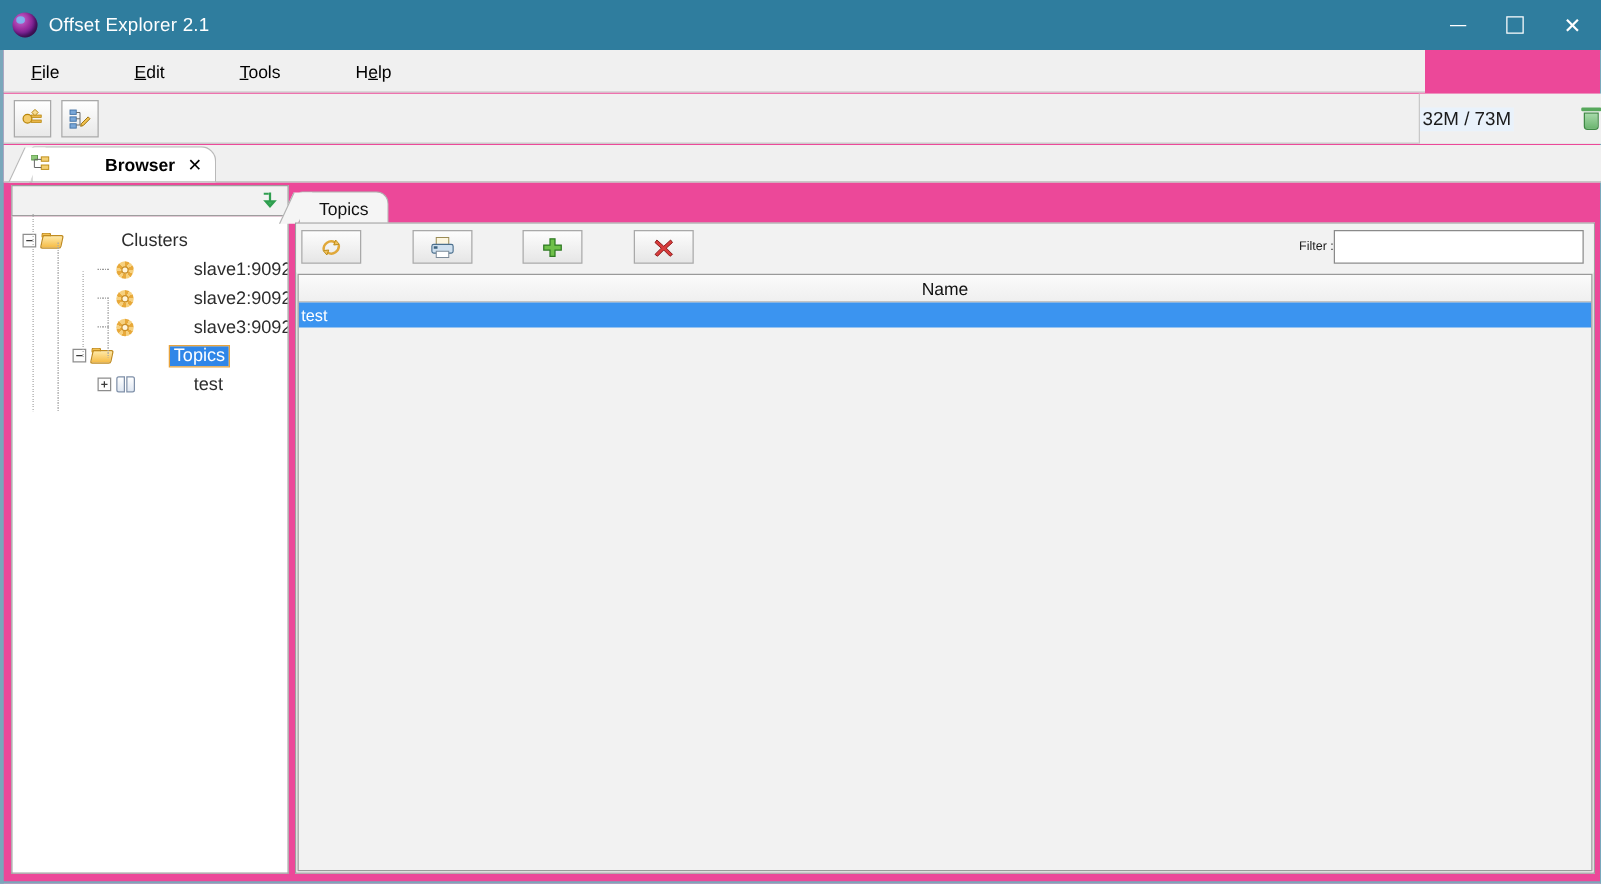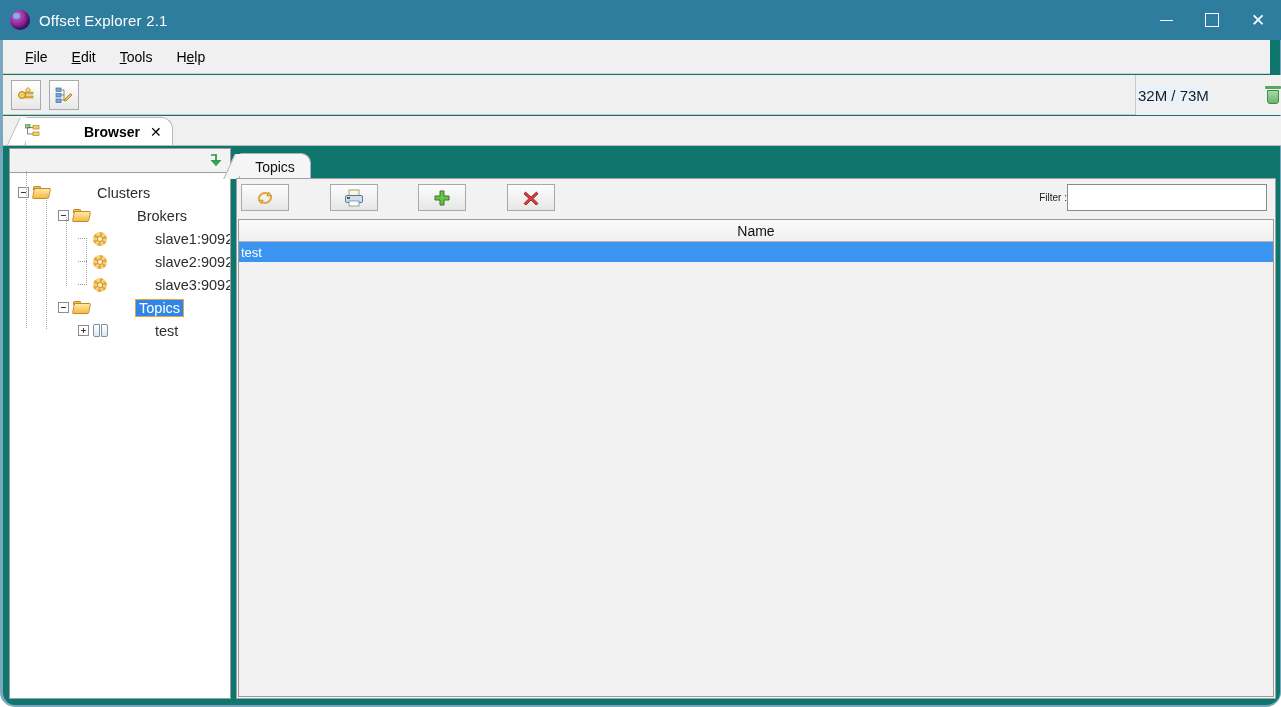--- a/index.html
+++ b/index.html
@@ -5,26 +5,25 @@
   html, body {
     margin: 0; padding: 0;
     width: 1281px; height: 707px;
     overflow: hidden;
     font-family: "Liberation Sans", sans-serif;
     background: #ffffff;
   }
   .app {
     position: relative;
     width: 1281px; height: 707px;
-    background: #0f766e;
+    background: #ec4899;
     box-sizing: border-box;
     border-left: 3px solid #7aa7bb;
     border-right: 1px solid #7aa7bb;
     border-bottom: 2px solid #7aa7bb;
-    border-radius: 15px;
   }
 
   
   .titlebar {
     position: absolute; left: -3px; top: 0;
     width: 1281px; height: 40px;
     background: #2f7d9e;
     display: flex; align-items: center;
   }
   .title-icon {
@@ -56,26 +55,27 @@
     display: flex; align-items: center; justify-content: center;
     color: #fff;
   }
   .winbtn .bar-min { width: 13px; height: 1px; background: #fff; display:block; }
   .winbtn .sq-max  { width: 12px; height: 12px; border: 1px solid #fff; display:block; }
   .winbtn .x-close { font-size: 17px; line-height: 17px; font-weight: 300; }
 
   
   .menubar {
     position: absolute; left: 0; top: 40px;
-    width: 1267px; height: 34px;
+    width: 1137px; height: 34px;
     background: #f0f0f0;
     border-bottom: 1px solid #cfcfcf;
     display: flex; align-items: center;
     padding-left: 10px;
     box-sizing: border-box;
+    gap: 36px;
   }
   .menuitem {
     font-size: 14px; color: #000;
     padding: 4px 12px;
     white-space: nowrap;
   }
   .menuitem u { text-decoration: underline; }
 
   
   .toolbar {
@@ -461,28 +461,20 @@
     </div>
     <div class="tree-body" id="tree-body">
         <div class="tnode" style="padding-left: 8px;">
           <span class="expander"></span>
           <span class="folder open">
             <span class="ft"></span>
             <span class="fb"></span>
           </span>
           <span class="tlabel">Clusters</span>
         </div>
-        <div class="tnode" style="padding-left: 48px;">
-          <span class="expander"></span>
-          <span class="folder open">
-            <span class="ft"></span>
-            <span class="fb"></span>
-          </span>
-          <span class="tlabel">Brokers</span>
-        </div>
         <div class="tnode" style="padding-left: 68px;">
           <span class="leaf-dash"></span>
           <span class="gear"></span>
           <span class="tlabel">slave1:9092</span>
         </div>
         <div class="tnode" style="padding-left: 68px;">
           <span class="leaf-dash"></span>
           <span class="gear"></span>
           <span class="tlabel">slave2:9092</span>
         </div>

